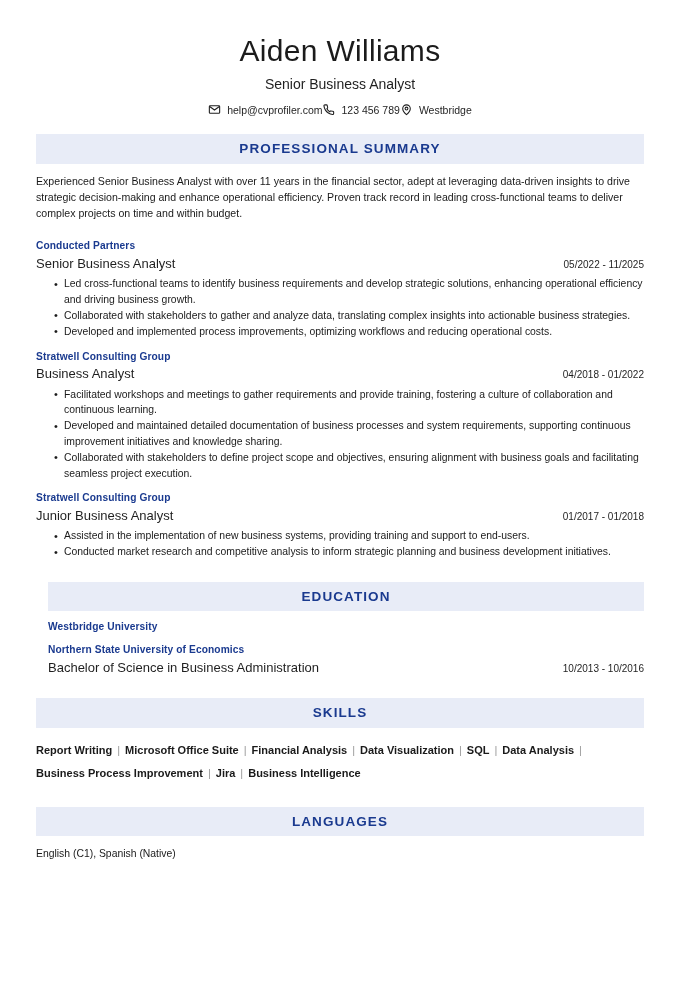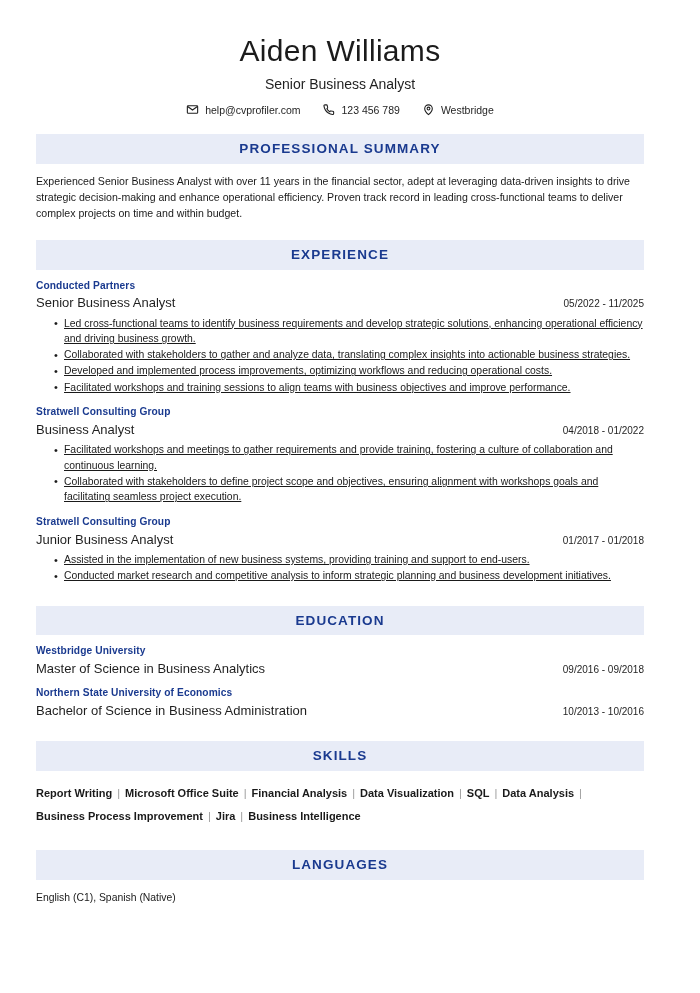--- a/index.html
+++ b/index.html
@@ -41,21 +41,20 @@
     font-weight: 400;
     color: #1f1f1f;
     margin-top: 7px;
     line-height: 1.2;
   }
   .contact-row {
     margin-top: 11px;
     display: flex;
     justify-content: center;
     align-items: center;
-    gap: 22px;
     font-size: 10.5px;
     color: #1f1f1f;
   }
   .contact-item {
     display: flex;
     align-items: center;
     gap: 6px;
     white-space: nowrap;
   }
   .contact-item svg { display: block; }
@@ -113,34 +112,33 @@
     padding-left: 18px;
     list-style: none;
   }
   ul.bullets li {
     font-size: 10.4px;
     line-height: 1.5;
     color: #1a1a1a;
     position: relative;
     padding-left: 10px;
     margin-bottom: 0.5px;
-    text-decoration: underline;
   }
   ul.bullets li:before {
     content: "\2022";
     position: absolute;
     left: 0;
     top: -0.5px;
     font-size: 11px;
     color: #1a1a1a;
   }
 
   
   .sec-experience { margin-top: 19px; }
-  .sec-education  { margin-top: 22px; }
+  .sec-education  { margin-top: 22px; margin-left: 12px; }
   .sec-skills     { margin-top: 22px; }
   .sec-languages  { margin-top: 22px; }
 
   .edu-entry { margin-top: 10px; }
   .edu-entry:first-of-type { margin-top: 10px; }
 
   
   .skills-wrap { margin-top: 11px; }
   .skills-line {
     font-size: 11px;
@@ -205,44 +203,43 @@
   </div>
 
   <div class="sec-summary" style="margin-top:18px;">
     <div class="section-bar">PROFESSIONAL SUMMARY</div>
     <div class="summary-wrap">
       <div class="summary-text">Experienced Senior Business Analyst with over 11 years in the financial sector, adept at leveraging data-driven insights to drive strategic decision-making and enhance operational efficiency. Proven track record in leading cross-functional teams to deliver complex projects on time and within budget.</div>
     </div>
   </div>
 
   <div class="sec-experience">
-    <div class="section-bar">EXPERIENCE</div>
     <div id="experience-list">
         <div class="entry">
           <div class="org-name">Conducted Partners</div>
           <div class="entry-line">
             <div class="role-title">Senior Business Analyst</div>
             <div class="entry-dates">05/2022 - 11/2025</div>
           </div>
           <ul class="bullets">
             <li>Led cross-functional teams to identify business requirements and develop strategic solutions, enhancing operational efficiency and driving business growth.</li>
             <li>Collaborated with stakeholders to gather and analyze data, translating complex insights into actionable business strategies.</li>
             <li>Developed and implemented process improvements, optimizing workflows and reducing operational costs.</li>
-            <li>Facilitated workshops and training sessions to align teams with business objectives and improve performance.</li>
           </ul>
         </div>
         <div class="entry">
           <div class="org-name">Stratwell Consulting Group</div>
           <div class="entry-line">
             <div class="role-title">Business Analyst</div>
             <div class="entry-dates">04/2018 - 01/2022</div>
           </div>
           <ul class="bullets">
             <li>Facilitated workshops and meetings to gather requirements and provide training, fostering a culture of collaboration and continuous learning.</li>
-            <li>Collaborated with stakeholders to define project scope and objectives, ensuring alignment with workshops goals and facilitating seamless project execution.</li>
+            <li>Developed and maintained detailed documentation of business processes and system requirements, supporting continuous improvement initiatives and knowledge sharing.</li>
+            <li>Collaborated with stakeholders to define project scope and objectives, ensuring alignment with business goals and facilitating seamless project execution.</li>
           </ul>
         </div>
         <div class="entry">
           <div class="org-name">Stratwell Consulting Group</div>
           <div class="entry-line">
             <div class="role-title">Junior Business Analyst</div>
             <div class="entry-dates">01/2017 - 01/2018</div>
           </div>
           <ul class="bullets">
             <li>Assisted in the implementation of new business systems, providing training and support to end-users.</li>
@@ -250,24 +247,20 @@
           </ul>
         </div>
       </div>
   </div>
 
   <div class="sec-education">
     <div class="section-bar">EDUCATION</div>
     <div id="education-list">
         <div class="entry edu-entry">
           <div class="org-name">Westbridge University</div>
-          <div class="entry-line">
-            <div class="role-title">Master of Science in Business Analytics</div>
-            <div class="entry-dates">09/2016 - 09/2018</div>
-          </div>
         </div>
         <div class="entry edu-entry">
           <div class="org-name">Northern State University of Economics</div>
           <div class="entry-line">
             <div class="role-title">Bachelor of Science in Business Administration</div>
             <div class="entry-dates">10/2013 - 10/2016</div>
           </div>
         </div>
       </div>
   </div>

